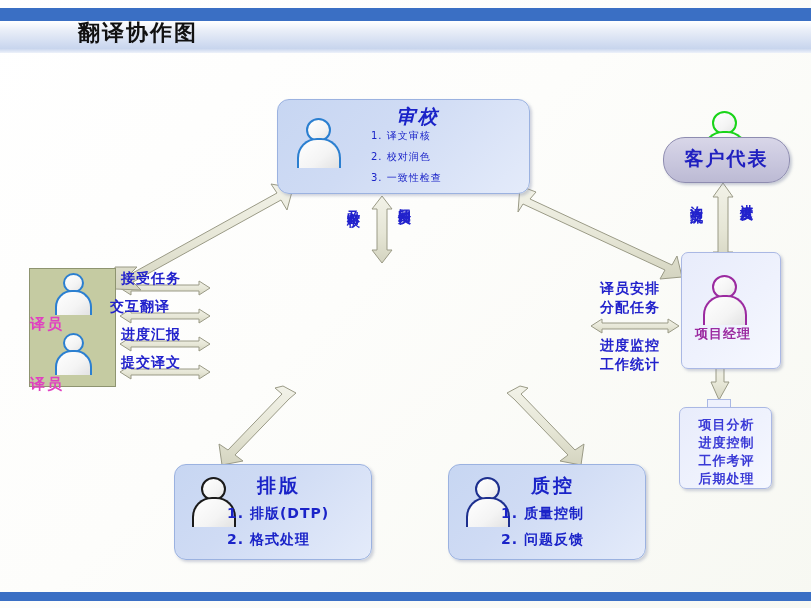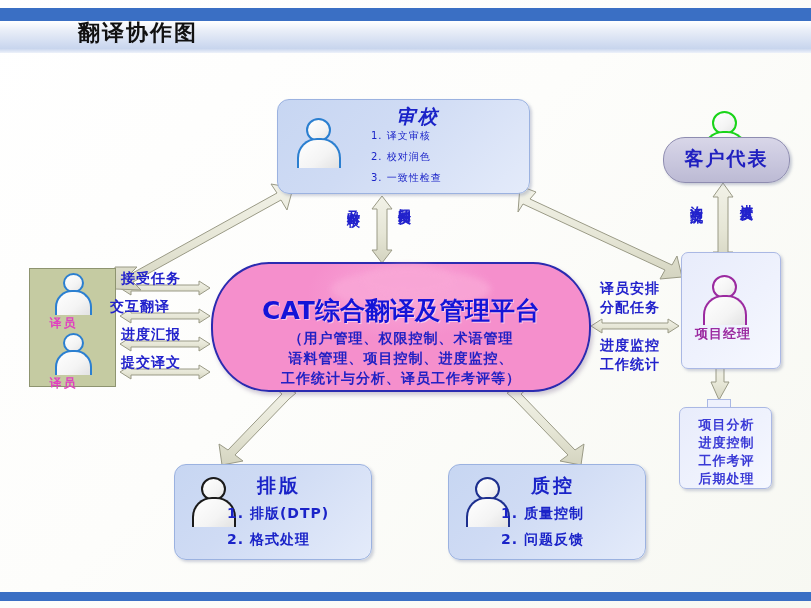--- a/index.html
+++ b/index.html
@@ -78,22 +78,22 @@
     position:absolute;left:0;top:8px;width:125px;text-align:center;
     font-size:19px;font-weight:bold;color:#2020c0;letter-spacing:2px;
   }
 
   
   #translators{
     position:absolute;left:29px;top:268px;width:85px;height:117px;
     background:#c5cba2;border:1px solid #8e9470;
   }
   .tr-label{
-    position:absolute;left:0;width:67px;text-align:center;
-    font-size:12px;font-weight:bold;color:#e040c0;letter-spacing:2px;
+    position:absolute;left:0;width:67px;
+    font-size:15px;font-weight:bold;color:#e040c0;letter-spacing:2px;
   }
   #tr1lbl{top:46px;} #tr2lbl{top:106px;}
 
   
   #platform{
     position:absolute;left:211px;top:262px;width:376px;height:126px;
     background:radial-gradient(ellipse at 50% 22%,#f9a8d8 0%,#f58fcc 35%,#f58fcc 100%);
     border:2px solid #2b2bb0;
     border-radius:58px/63px;
     box-shadow:2px 3px 4px rgba(120,100,140,.35);
@@ -302,28 +302,20 @@
         <div class="body"></div>
     </div>
     <div class="tr-label" id="tr2lbl">译员</div>
   </div>
 
   <div class="hlabel" style="left:121px;top:270px;">接受任务</div>
   <div class="hlabel" style="left:110px;top:298px;">交互翻译</div>
   <div class="hlabel" style="left:121px;top:326px;">进度汇报</div>
   <div class="hlabel" style="left:121px;top:354px;">提交译文</div>
 
-  <div id="platform">
-    <div class="cloud"></div>
-    <div class="cloud2"></div>
-    <div class="main">CAT综合翻译及管理平台</div>
-    <div class="sub s1">（用户管理、权限控制、术语管理</div>
-    <div class="sub s2">语料管理、项目控制、进度监控、</div>
-    <div class="sub s3">工作统计与分析、译员工作考评等）</div>
-  </div>
 
   <div class="vlabel" style="left:347px;top:200px;">及时审校</div>
   <div class="vlabel" style="left:398px;top:198px;">问题反馈</div>
   <div class="vlabel" style="left:690px;top:196px;">沟通交流</div>
   <div class="vlabel" style="left:740px;top:194px;">进度反馈</div>
 
   <div class="hlabel" style="left:600px;top:280px;">译员安排</div>
   <div class="hlabel" style="left:600px;top:299px;">分配任务</div>
   <div class="hlabel" style="left:600px;top:337px;">进度监控</div>
   <div class="hlabel" style="left:600px;top:356px;">工作统计</div>

